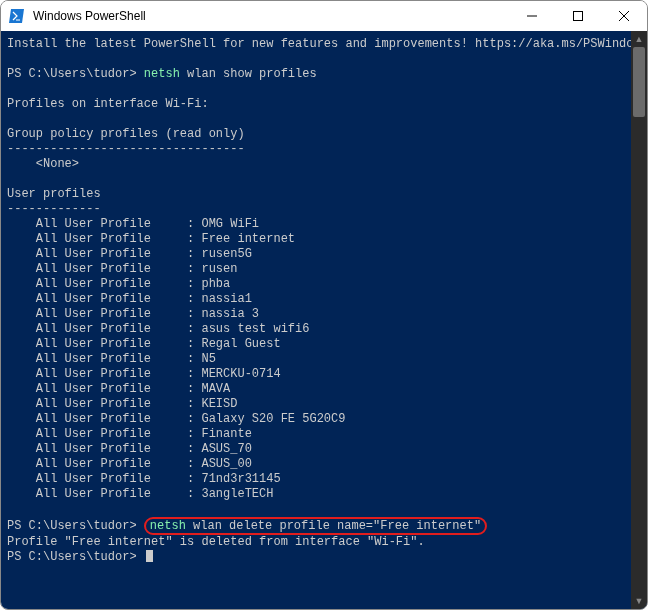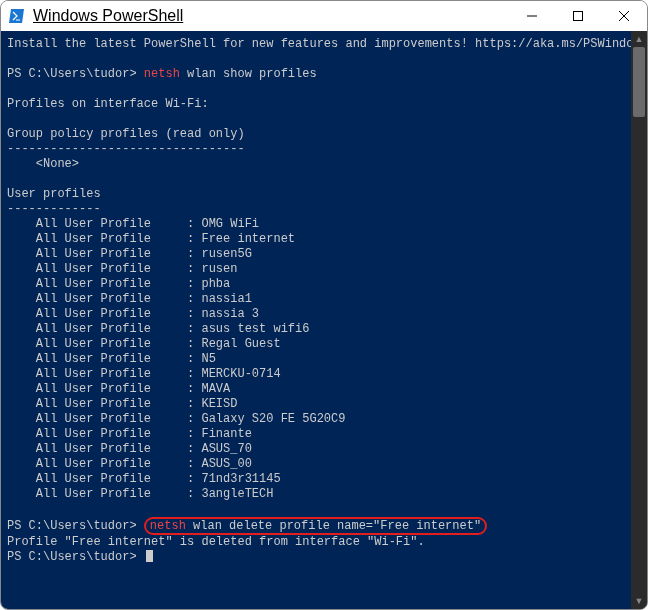--- a/index.html
+++ b/index.html
@@ -26,24 +26,23 @@
   }
   .titlebar .app-icon {
     width: 16px;
     height: 16px;
     margin-right: 8px;
     display: inline-flex;
     align-items: center;
     justify-content: center;
   }
   .titlebar .title {
-    font-size: 16px;
+    font-size: 12px;
     color: #000;
     flex: 1;
-    text-decoration: underline;
   }
   .titlebar .win-controls {
     display: flex;
     height: 100%;
   }
   .titlebar .win-btn {
     width: 46px;
     height: 100%;
     display: flex;
     align-items: center;
@@ -61,21 +60,21 @@
   .terminal {
     flex: 1;
     padding: 6px 4px 6px 6px;
     font-family: Consolas, "Courier New", monospace;
     font-size: 12px;
     line-height: 15px;
     color: #cccccc;
     white-space: pre;
     overflow: hidden;
   }
-  .yellow { color: #ef4444; margin-top: 38px; }
+  .yellow { color: #86efac; margin-top: 38px; }
   .highlight-box {
     border: 2px solid #e11d1d;
     border-radius: 10px;
     padding: 0 4px;
     display: inline-block;
     line-height: 14px;
   }
   .cursor {
     display: inline-block;
     width: 7px;

